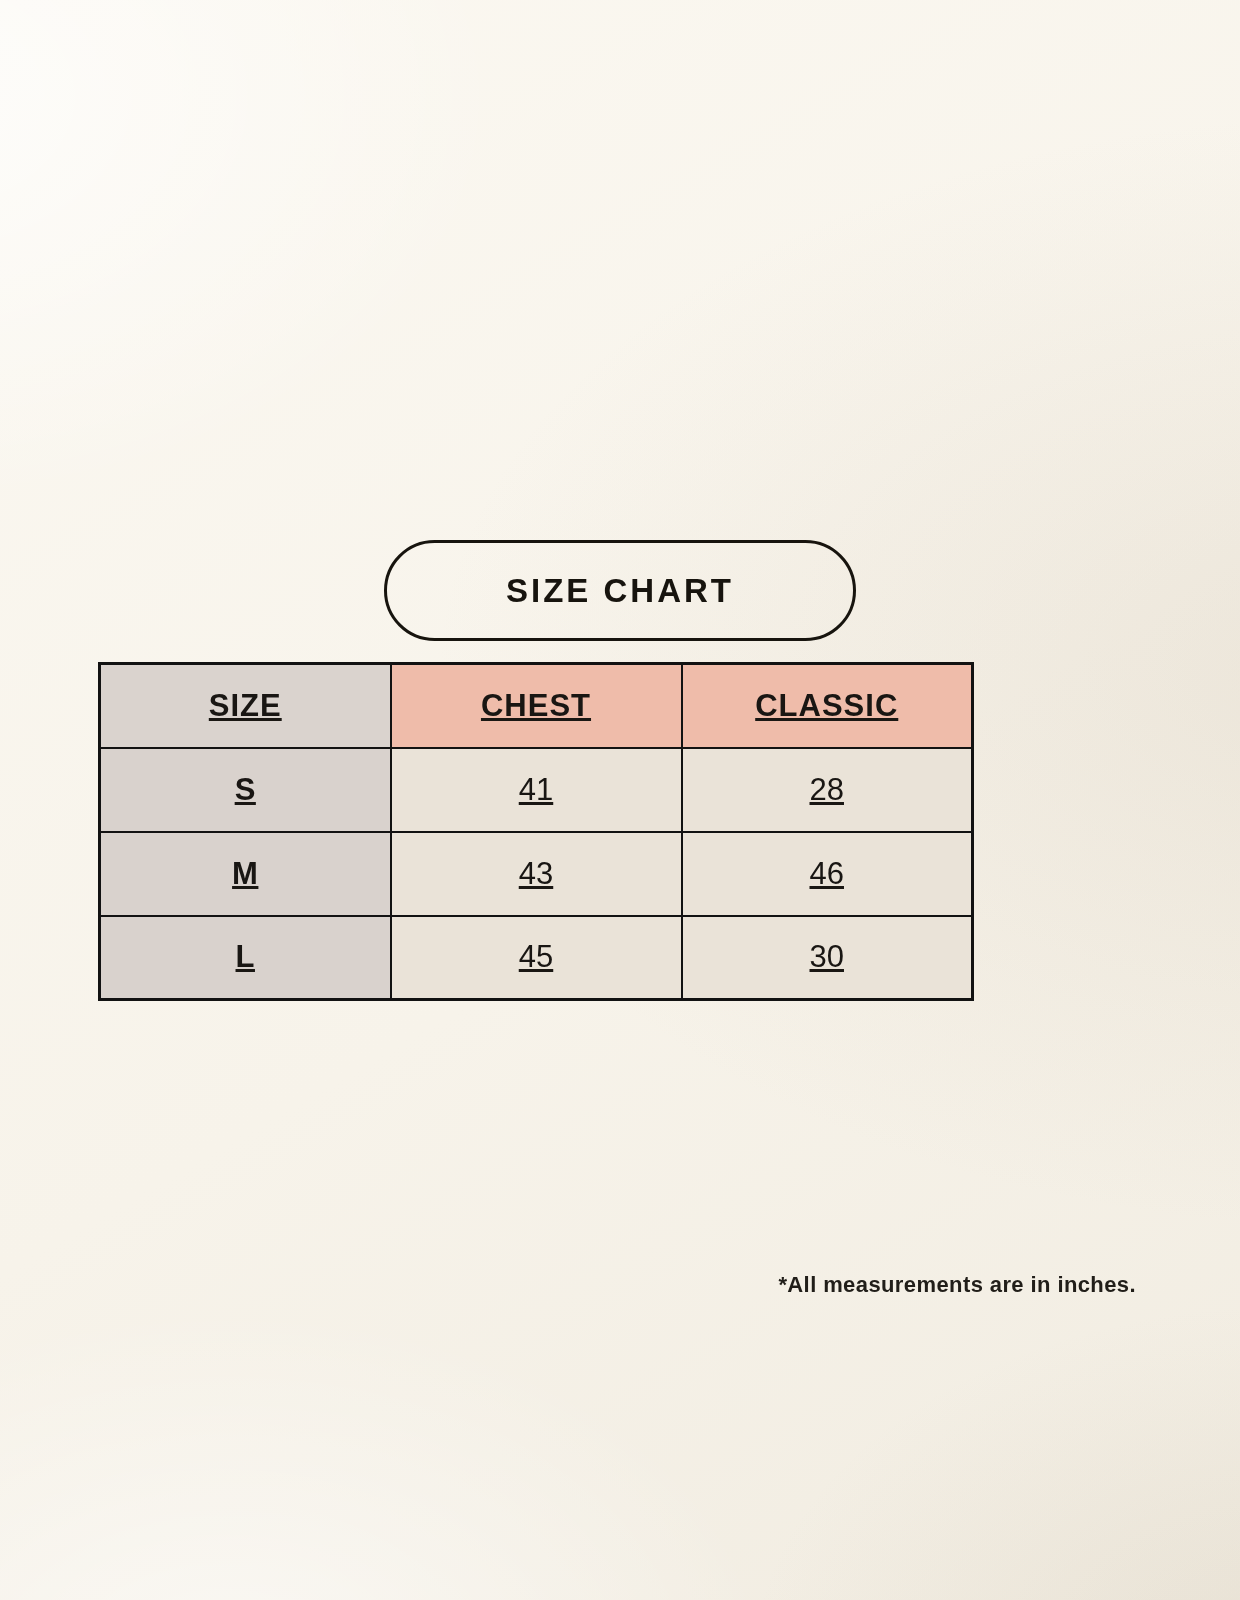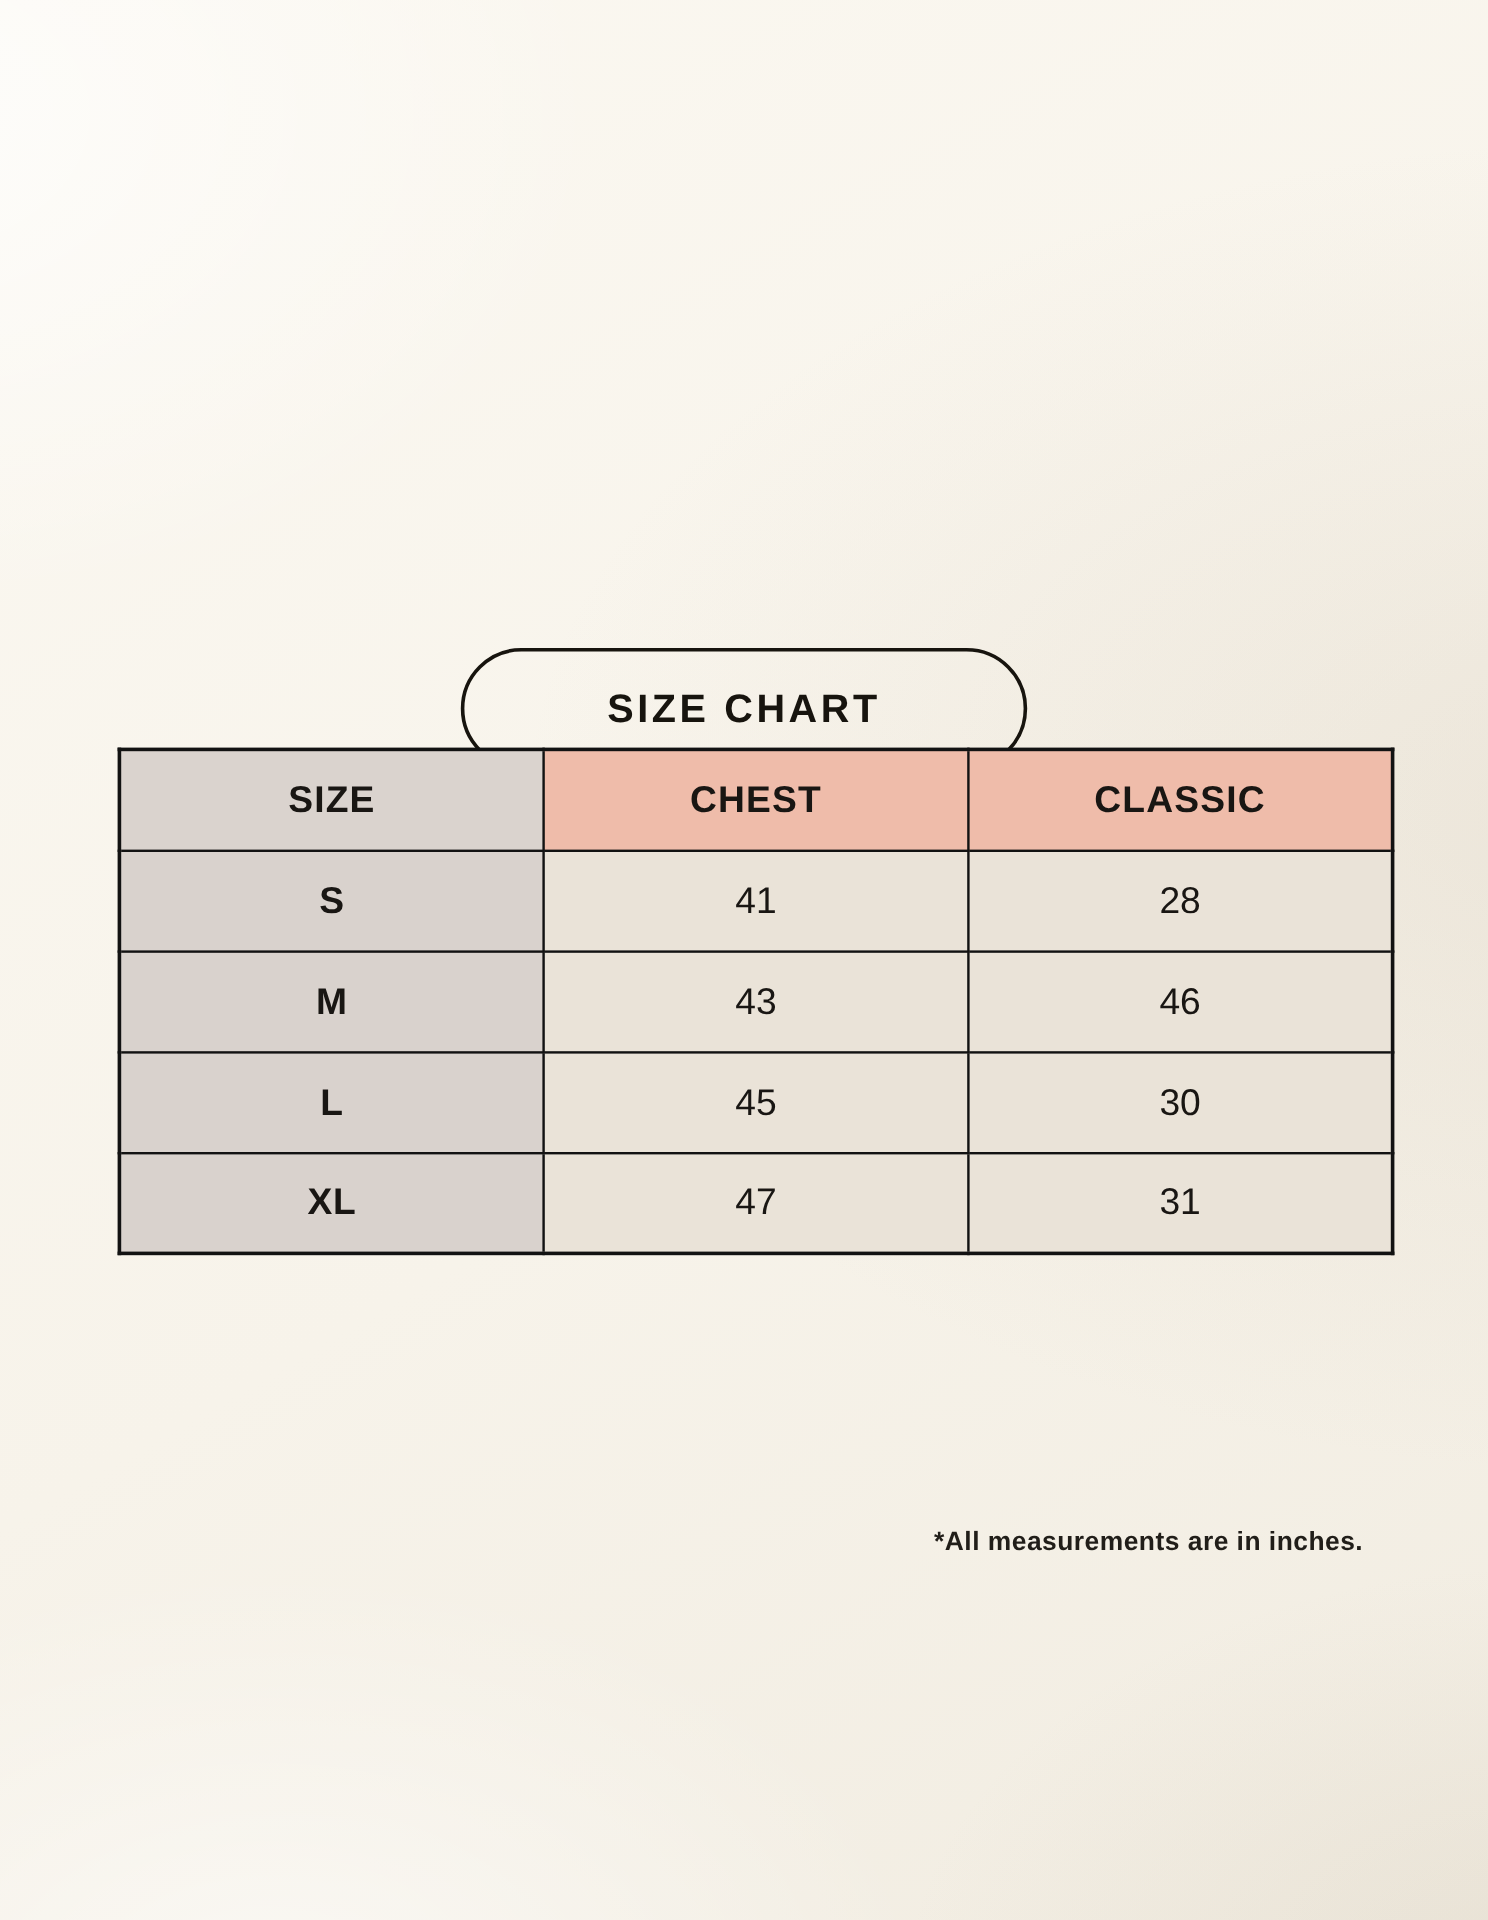--- a/index.html
+++ b/index.html
@@ -58,25 +58,26 @@
   .badge span {
     font-size: 33px;
     font-weight: 600;
     letter-spacing: 3px;
     color: #17140e;
   }
 
   table.size-table {
     position: absolute;
     left: 98px;
-    top: 623px;
-    width: 1064px;
+    top: 662px;
+    width: 876px;
     table-layout: fixed;
     border-collapse: collapse;
     border: 3px solid #121212;
+    text-decoration: underline;
   }
 
   .size-table th,
   .size-table td {
     border: 2.5px solid #121212;
     height: 84px;
     text-align: center;
     vertical-align: middle;
     font-size: 31px;
     color: #191613;
@@ -139,23 +140,18 @@
       <tr>
         <th>M</th>
         <td>43</td>
         <td>46</td>
       </tr>
       <tr>
         <th>L</th>
         <td>45</td>
         <td>30</td>
       </tr>
-      <tr>
-        <th>XL</th>
-        <td>47</td>
-        <td>31</td>
-      </tr>
     </tbody>
   </table>
 
   <div class="note">*All measurements are in inches.</div>
 
 </div>
 
 </body></html>

